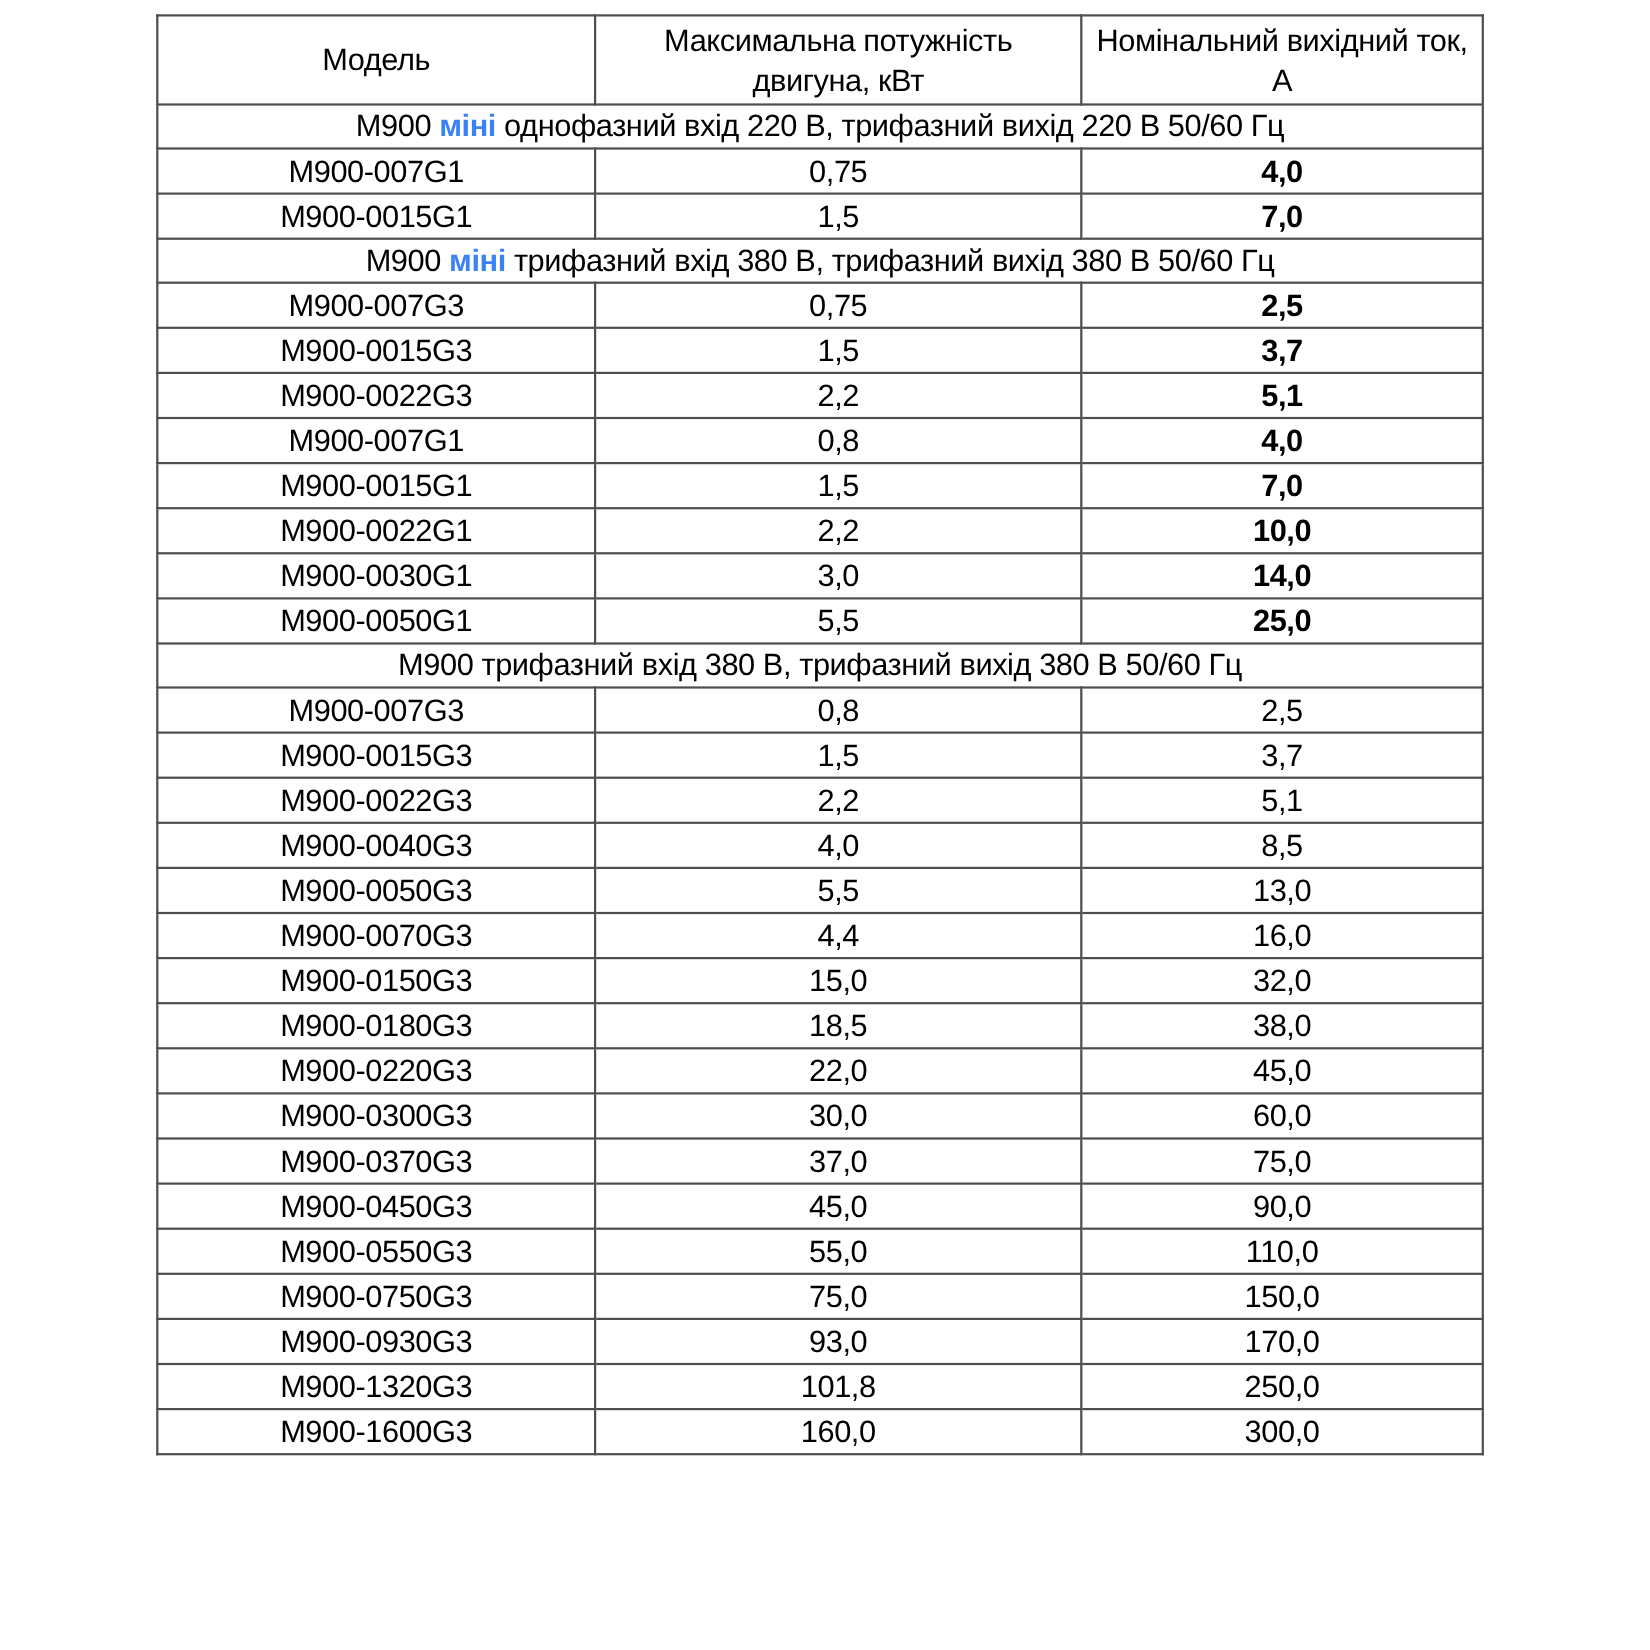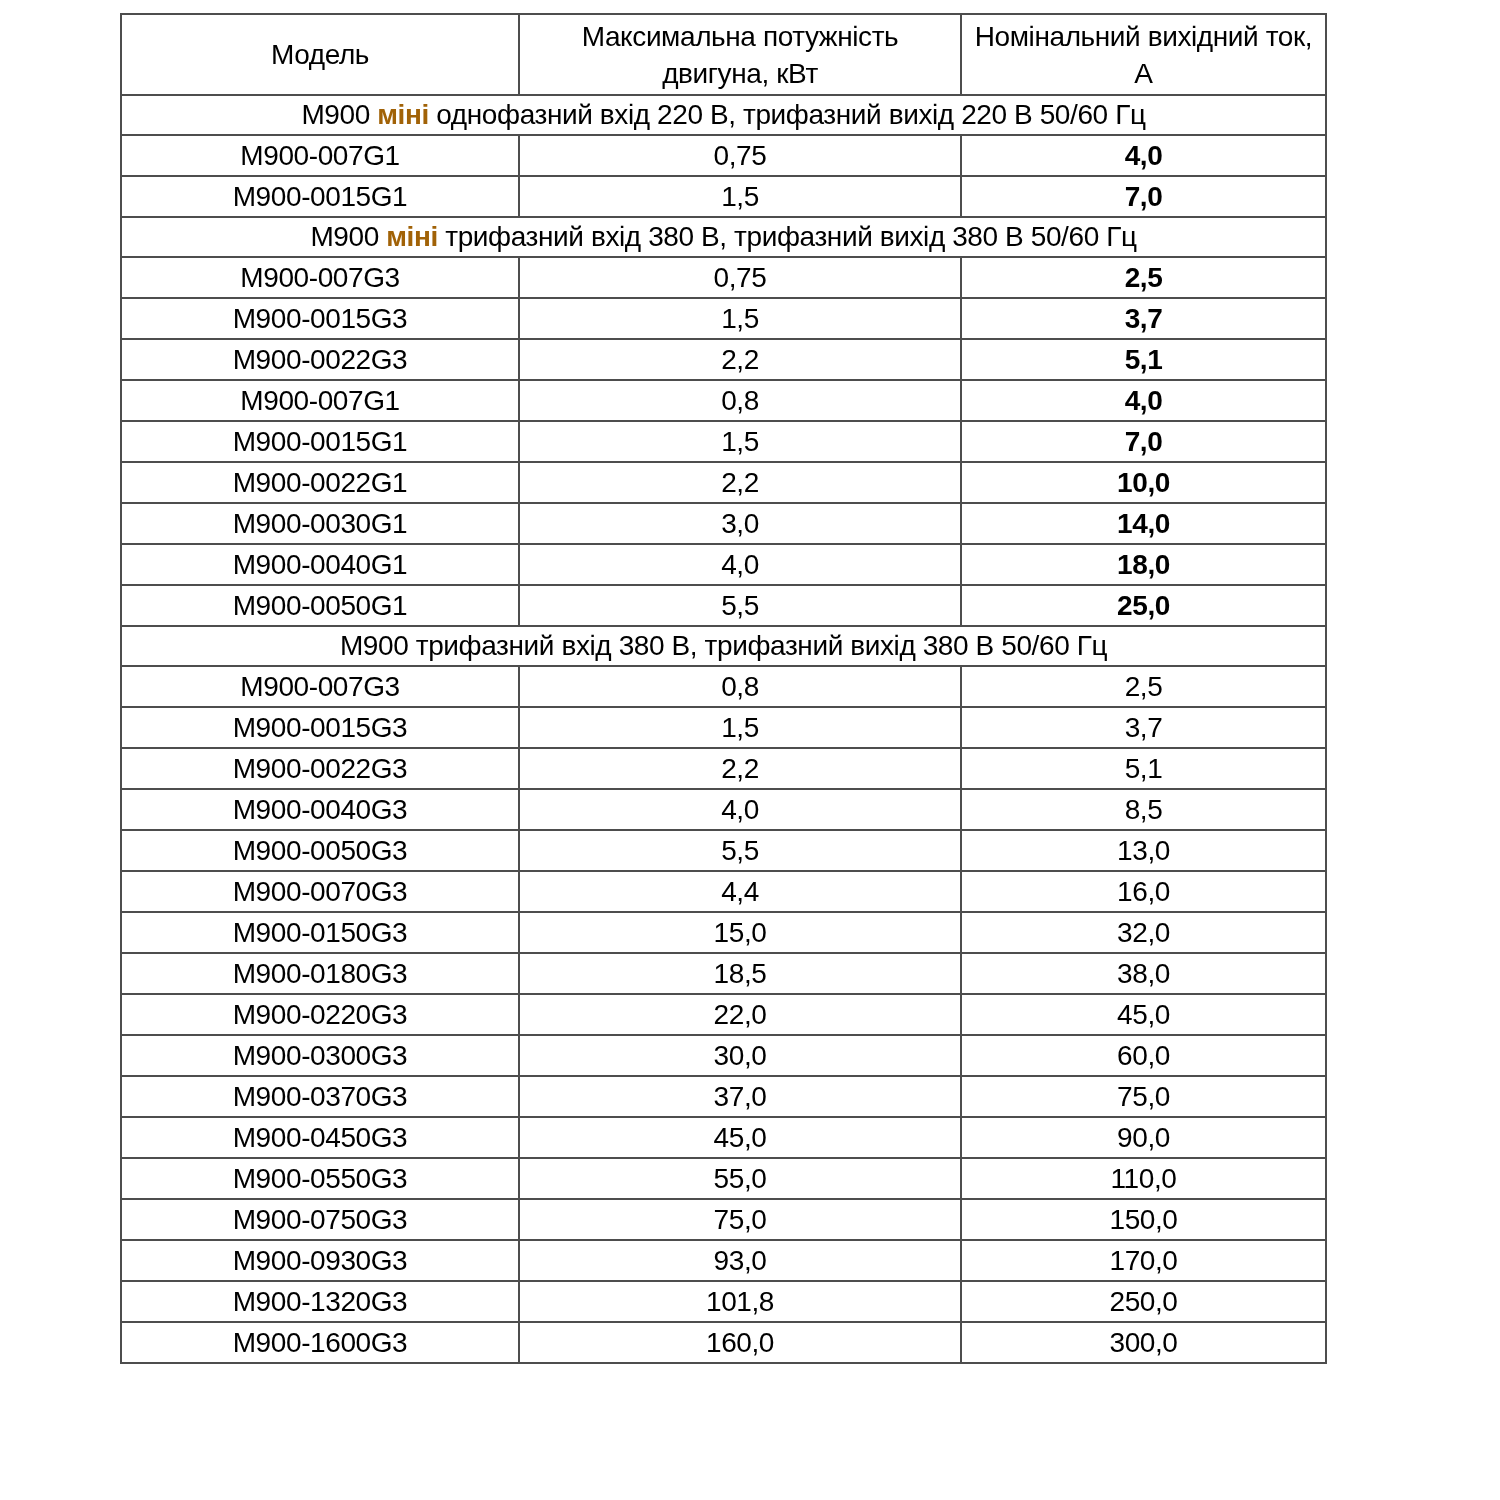--- a/index.html
+++ b/index.html
@@ -9,21 +9,21 @@
   }
   body {
     width: 1500px;
     height: 1500px;
     position: relative;
     font-family: "Liberation Sans", "DejaVu Sans", sans-serif;
     color: #000000;
   }
   .table-wrap {
     position: absolute;
-    left: 120px;
+    left: 142px;
     top: 13px;
   }
   table.specs {
     border-collapse: collapse;
     table-layout: fixed;
     width: 1205px;
   }
   table.specs td {
     border: 2px solid #4d4d4d;
     text-align: center;
@@ -43,21 +43,21 @@
     font-size: 28px;
   }
   tr.data-row td {
     height: 39px;
     font-size: 28px;
   }
   td.bold {
     font-weight: bold;
   }
   .mini-highlight {
-    color: #a16207;
+    color: #3b82f6;
     font-weight: bold;
   }
 </style>
 </head>
 <body>
 
 <div class="table-wrap">
   <table class="specs">
     <colgroup>
       <col style="width:398px">
@@ -123,25 +123,20 @@
           <td>M900-0022G1</td>
           <td>2,2</td>
           <td class="bold">10,0</td>
         </tr>
         <tr class="data-row">
           <td>M900-0030G1</td>
           <td>3,0</td>
           <td class="bold">14,0</td>
         </tr>
         <tr class="data-row">
-          <td>M900-0040G1</td>
-          <td>4,0</td>
-          <td class="bold">18,0</td>
-        </tr>
-        <tr class="data-row">
           <td>M900-0050G1</td>
           <td>5,5</td>
           <td class="bold">25,0</td>
         </tr>
         <tr class="section-row">
           <td colspan="3"><span>М900</span> <span>трифазний вхід 380 В, трифазний вихід 380 В 50/60 Гц</span></td>
         </tr>
         <tr class="data-row">
           <td>M900-007G3</td>
           <td>0,8</td>

